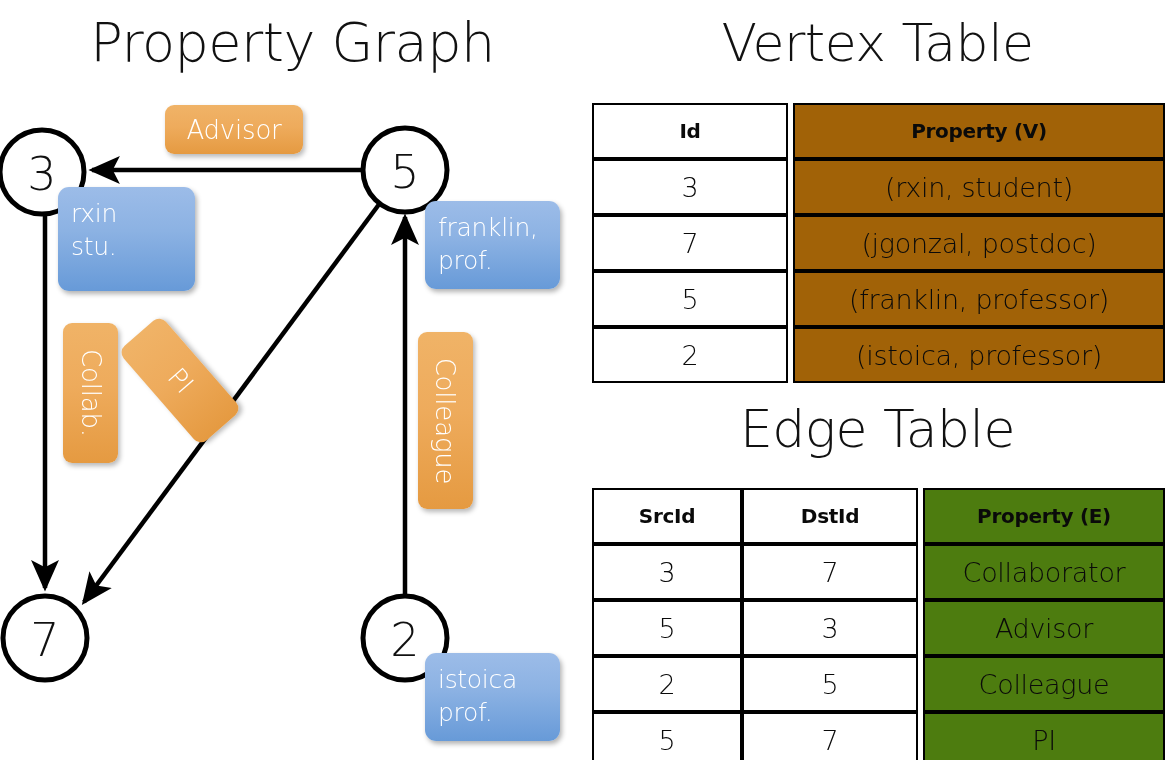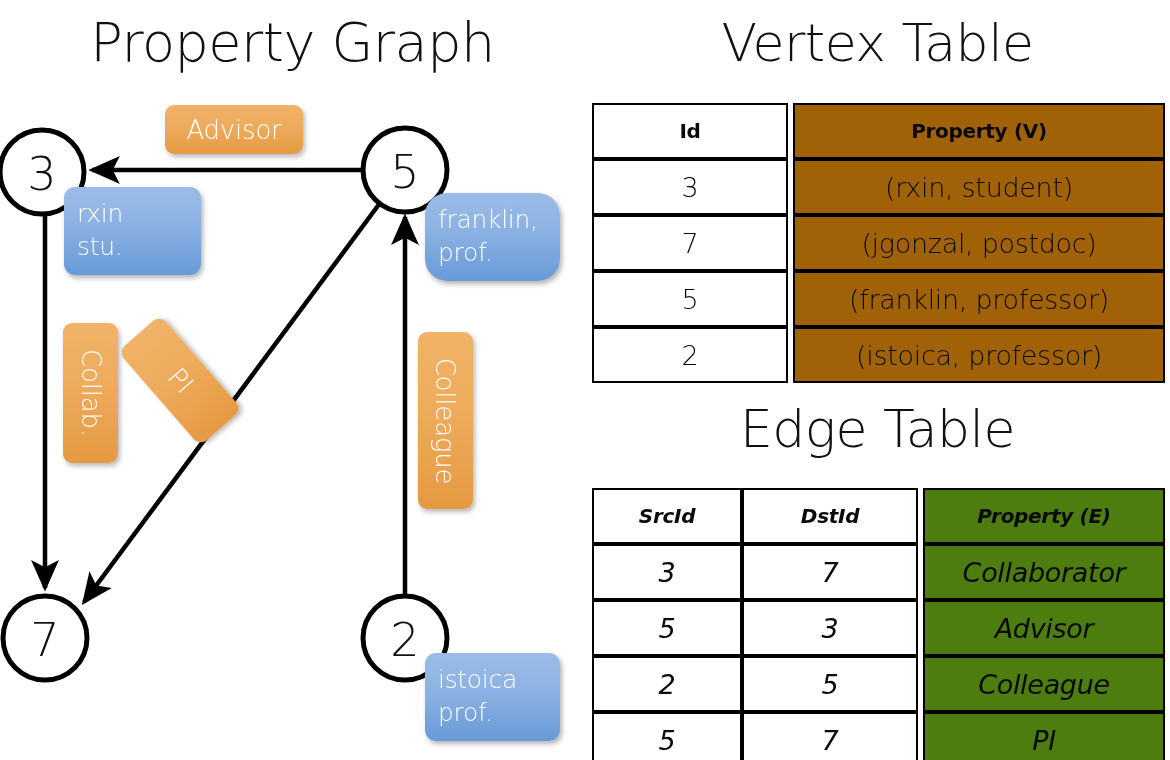--- a/index.html
+++ b/index.html
@@ -146,21 +146,21 @@
   #vertex-table {
     left: 592px; top: 103px;
     width: 573px;
   }
   #vertex-table td { height: 52px; }
 
   #edge-table {
     left: 592px; top: 488px;
     width: 573px;
   }
-  #edge-table td { height: 52px; font-style: italic; }
+  #edge-table td { height: 52px; }
 </style>
 </head>
 <body>
 
 <div id="graph-panel">
 
   <div class="title" id="title-property-graph">Property Graph</div>
 
   <svg id="graph-svg" viewBox="0 0 585 760">
     <defs>
@@ -188,25 +188,25 @@
     <g class="node-circle-group">
       <circle class="node-circle" cx="45" cy="638" r="42"></circle>
       <text class="node-label" x="45" y="640">7</text>
     </g>
     <g class="node-circle-group">
       <circle class="node-circle" cx="405" cy="638" r="42"></circle>
       <text class="node-label" x="405" y="640">2</text>
     </g>
   </svg>
 
-  <div class="prop-box" style="left:64px;  top:187px;  width:137px; height:88px;">
+  <div class="prop-box" style="left:58px;  top:187px;  width:137px; height:104px;">
     <div>rxin</div>
     <div>stu.</div>
   </div>
-  <div class="prop-box" style="left:425px; top:193px;  width:135px; height:88px;border-radius:22px;">
+  <div class="prop-box" style="left:425px; top:201px;  width:135px; height:88px;">
     <div>franklin,</div>
     <div>prof.</div>
   </div>
   <div class="prop-box" style="left:425px; top:653px; width:135px; height:88px;">
     <div>istoica</div>
     <div>prof.</div>
   </div>
 
   <div class="edge-label" style="left:165px; top:105px; width:138px; height:49px;">
     <span>Advisor</span>

